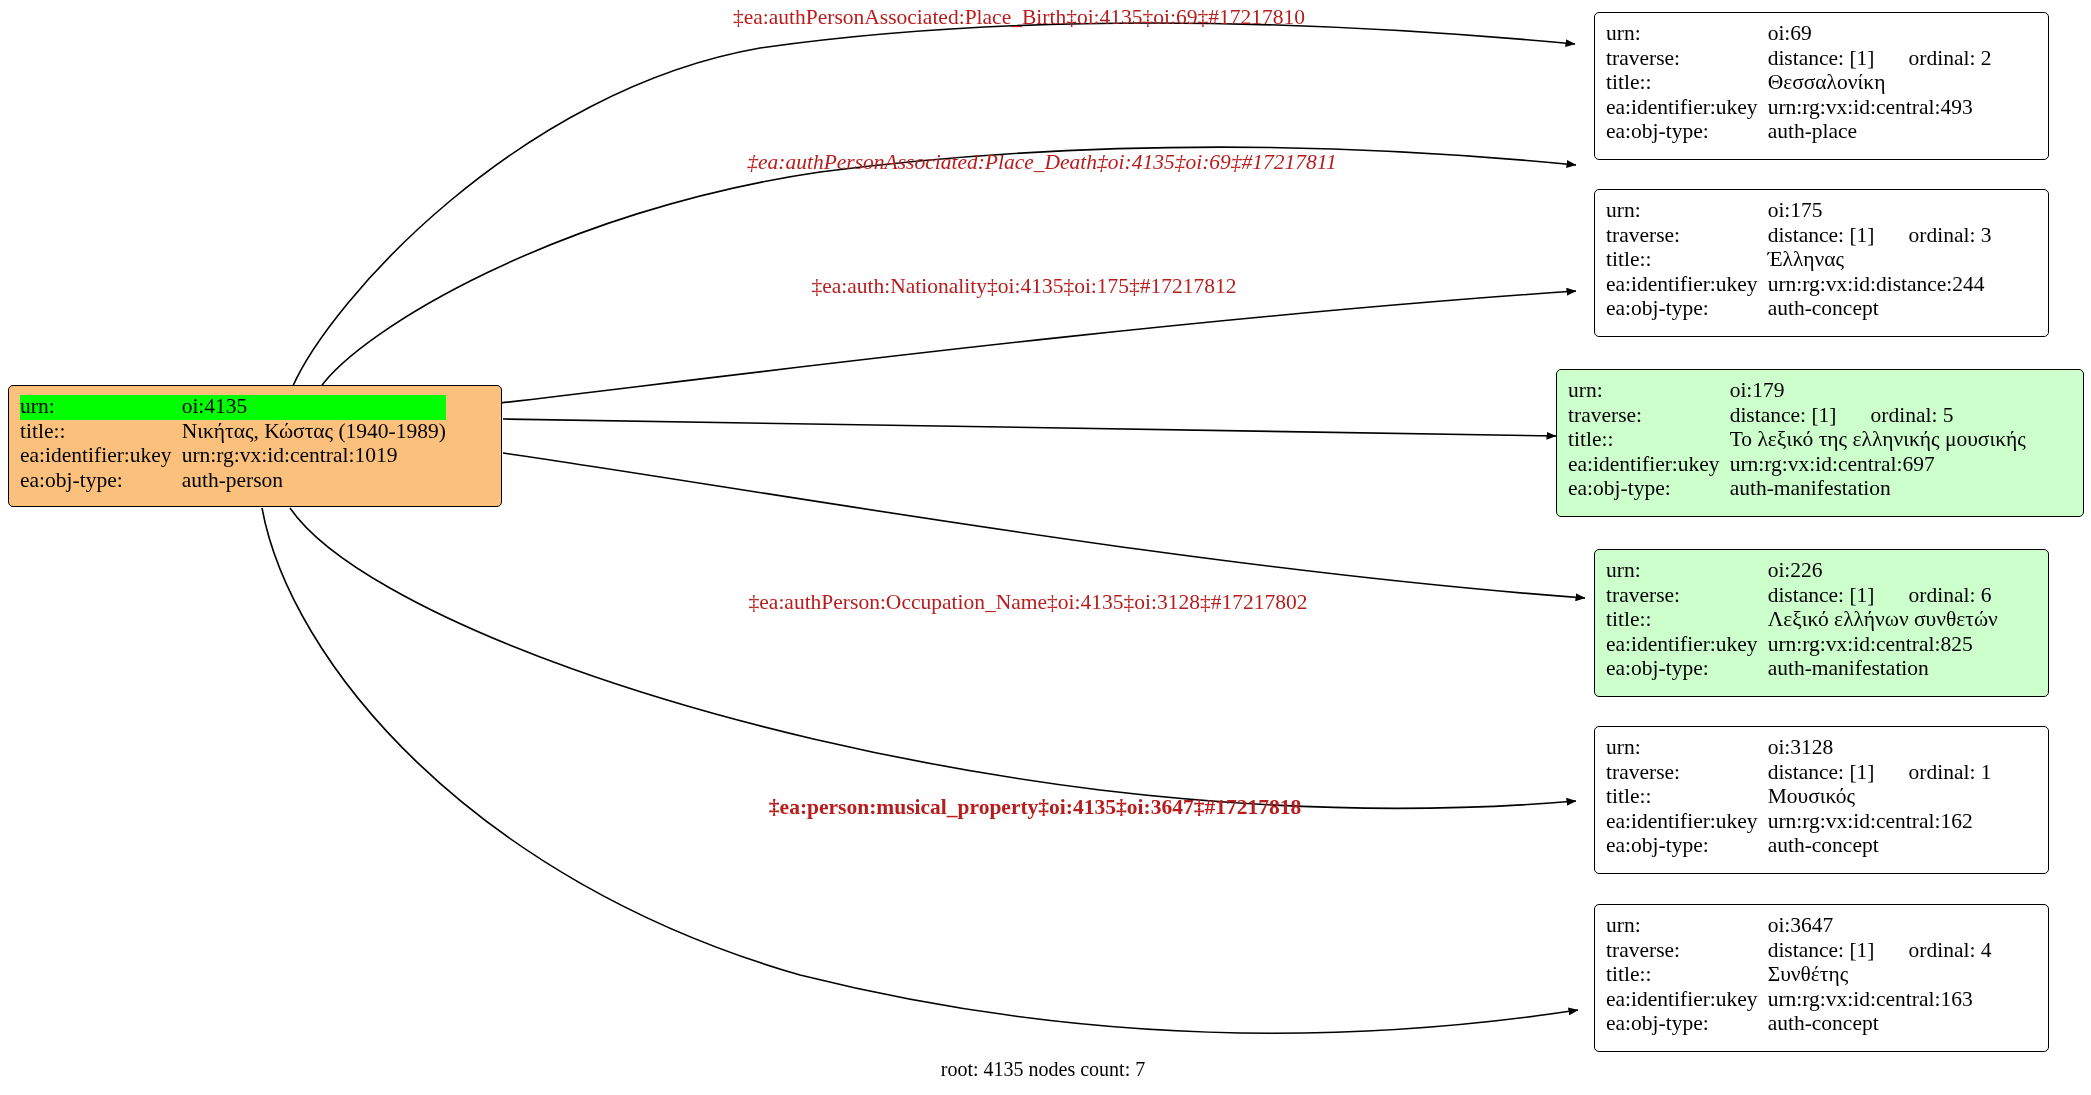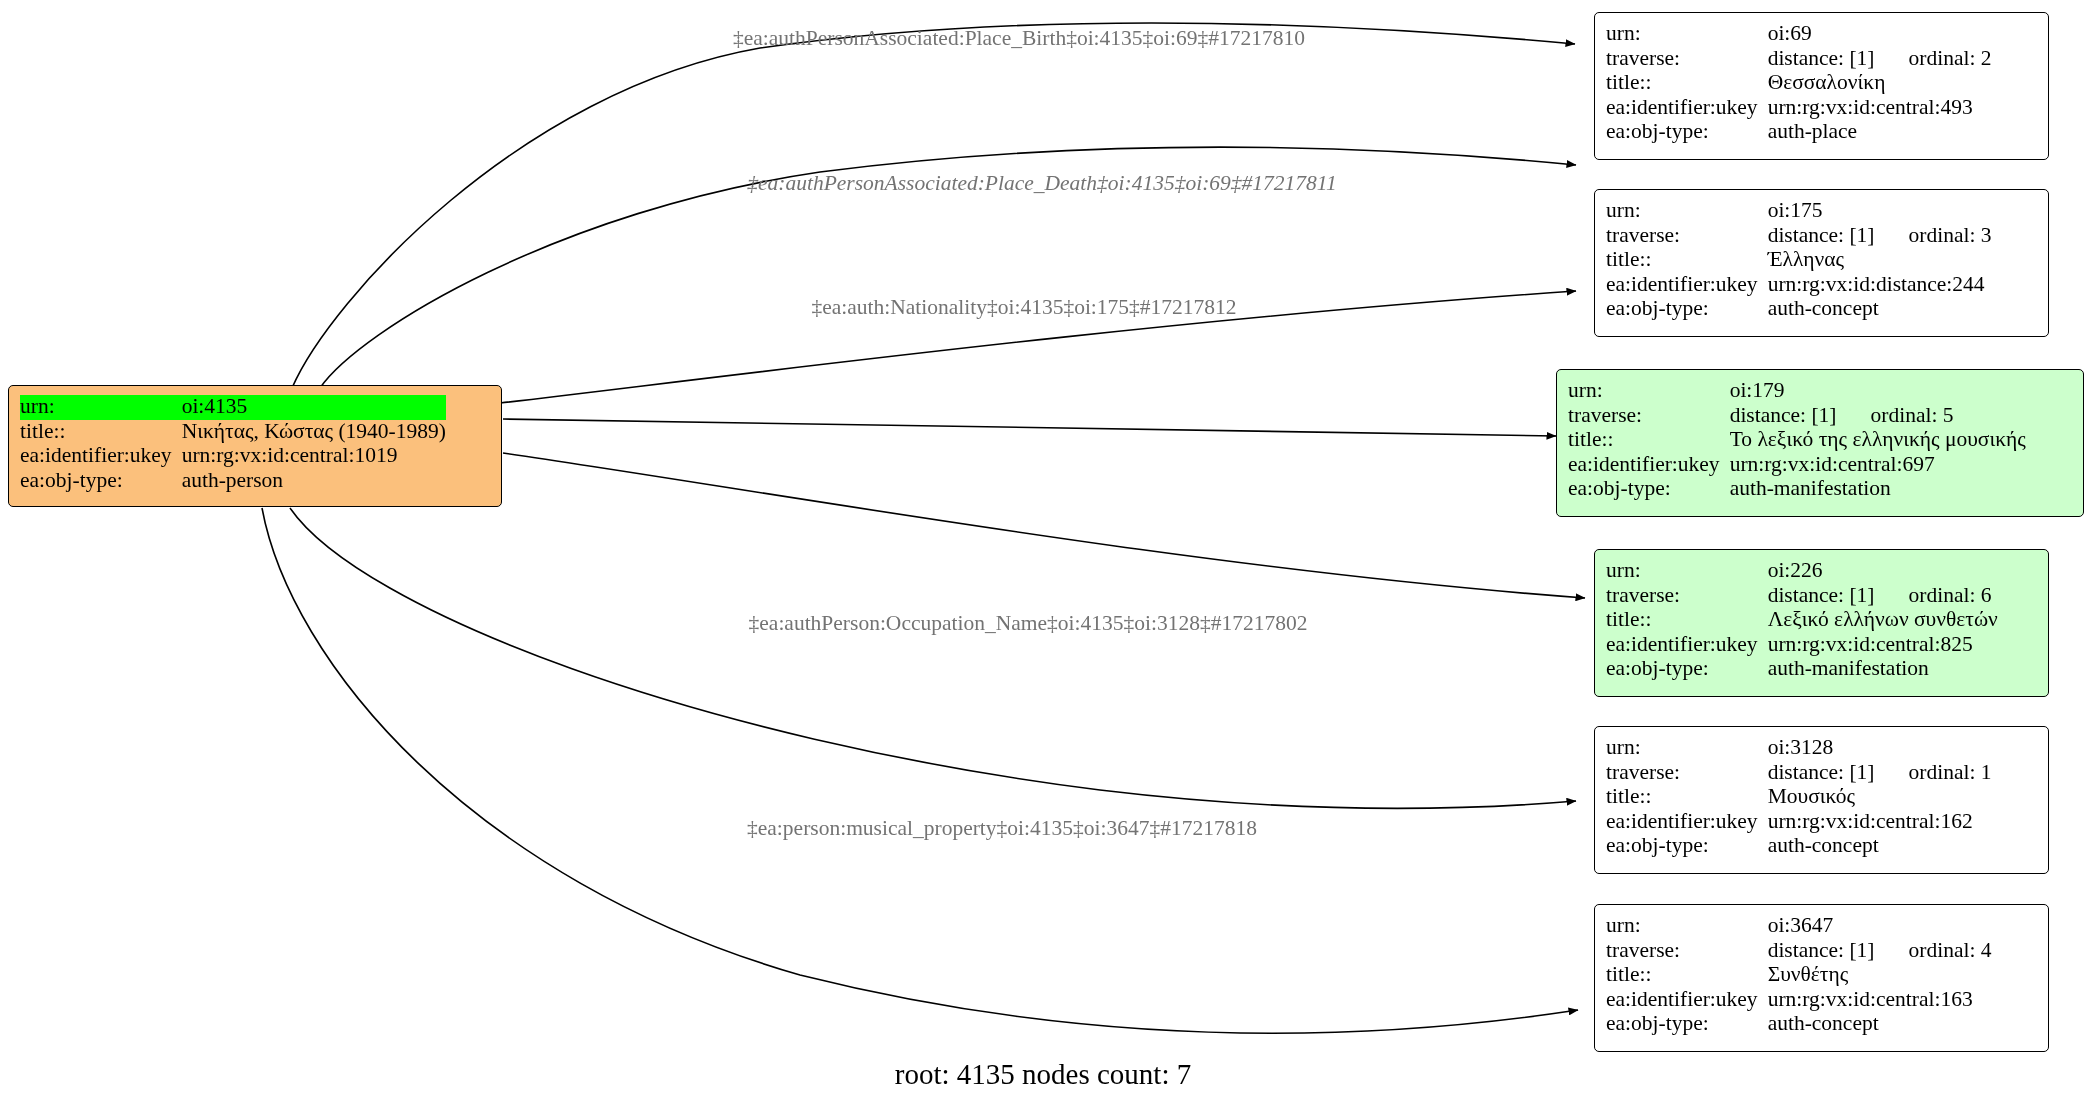--- a/index.html
+++ b/index.html
@@ -59,27 +59,26 @@
   .node-table tr.highlight td.k {
     padding-right: 0;
   }
   .node-table tr.highlight td.k span { padding-right: 10px; }
   .traverse-val span.ord { padding-left: 34px; text-align: center; }
   .edge-label {
     position: absolute;
     font-size: 21.5px;
     line-height: 1;
     white-space: nowrap;
-    color: #737373;
-    margin-top: 21px;
+    color: #b91c1c;
   }
   .edge-label.centered { transform: translateX(-50%); }
   #footer-label {
     position: absolute;
-    font-size: 29px;
+    font-size: 20px;
     white-space: nowrap;
     transform: translateX(-50%);
     text-align: center;
   }
 </style>
 </head>
 <body>
 
 <div id="graph-canvas">
 
@@ -293,17 +292,17 @@
   <div class="edge-label centered" style="left:1019px; top:7px;">‡ea:authPersonAssociated:Place_Birth‡oi:4135‡oi:69‡#17217810</div>
 
   <div class="edge-label centered" style="left:1042px; top:152px;font-style:italic;">‡ea:authPersonAssociated:Place_Death‡oi:4135‡oi:69‡#17217811</div>
 
   <div class="edge-label centered" style="left:1024px; top:276px;">‡ea:auth:Nationality‡oi:4135‡oi:175‡#17217812</div>
 
 
 
   <div class="edge-label centered" style="left:1028px; top:592px;">‡ea:authPerson:Occupation_Name‡oi:4135‡oi:3128‡#17217802</div>
 
-  <div class="edge-label centered" style="left:1002px; top:797px;">‡ea:person:musical_property‡oi:4135‡oi:3647‡#17217818</div>
+  <div class="edge-label centered" style="left:1035px; top:797px;font-weight:bold;">‡ea:person:musical_property‡oi:4135‡oi:3647‡#17217818</div>
 
   <div id="footer-label" style="left:1043px; top:1058px;">root: 4135 nodes count: 7</div>
 
 </div>
 
 </body></html>

